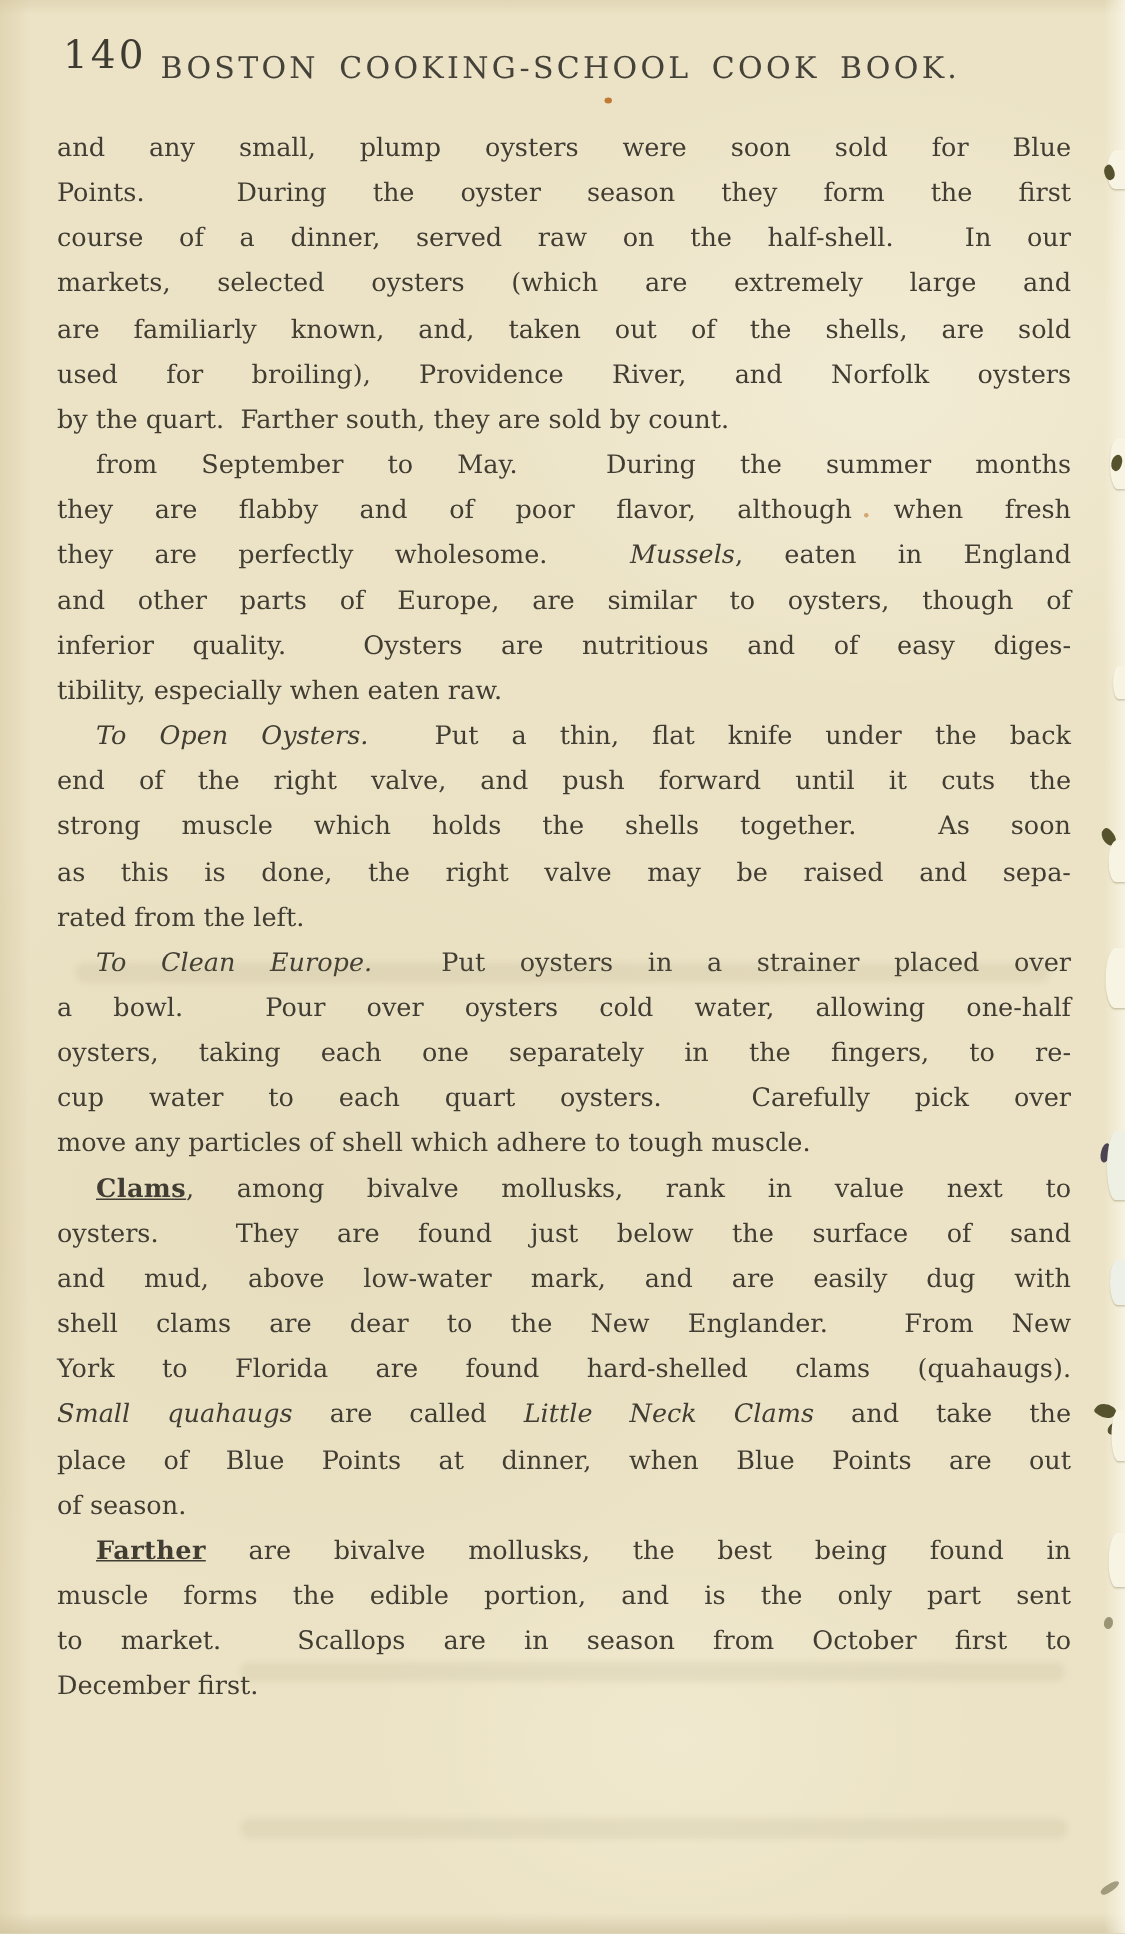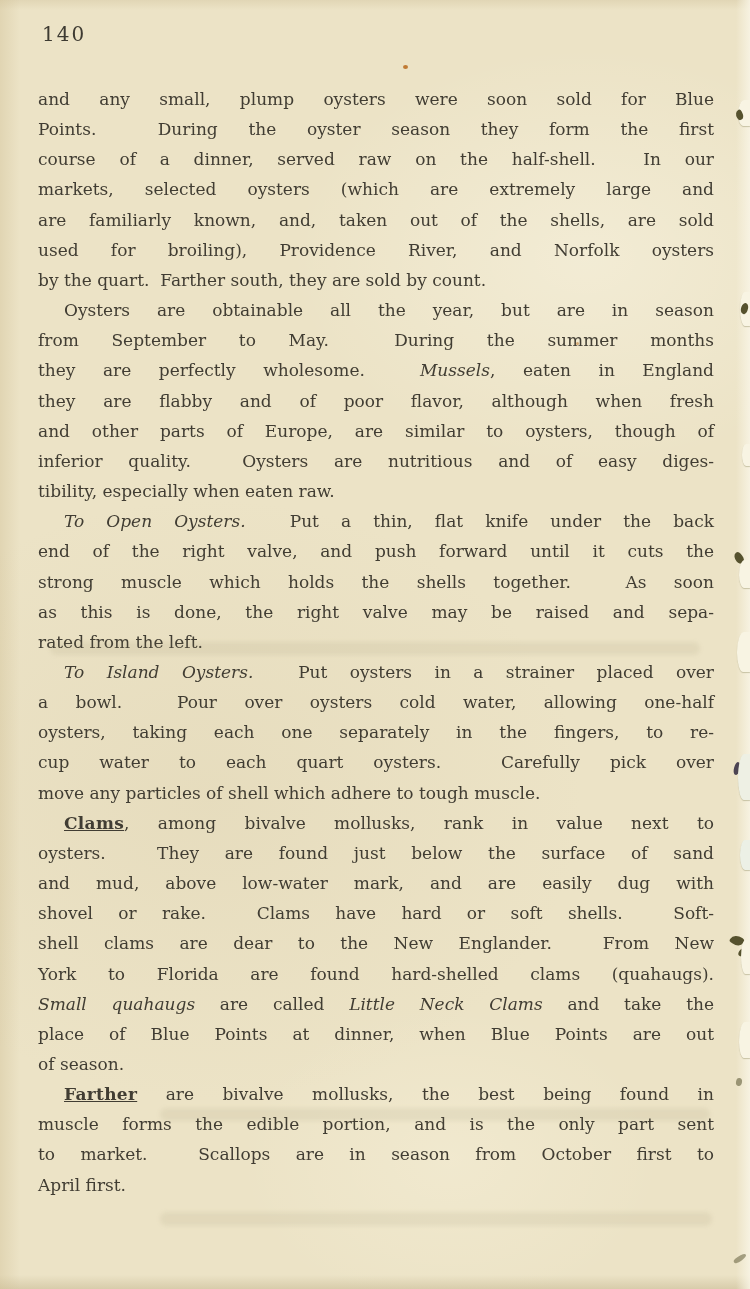--- a/index.html
+++ b/index.html
@@ -15,21 +15,21 @@
       linear-gradient(to bottom, rgba(205,190,150,0.35) 0px, rgba(205,190,150,0) 10px),
       linear-gradient(to top, rgba(185,170,130,0.40) 0px, rgba(185,170,130,0) 14px),
       radial-gradient(ellipse 420px 300px at 78% 20%, rgba(255,252,240,0.35), rgba(255,252,240,0) 70%),
       radial-gradient(ellipse 520px 420px at 28% 62%, rgba(200,185,145,0.16), rgba(200,185,145,0) 72%),
       radial-gradient(ellipse 300px 220px at 60% 90%, rgba(255,250,232,0.25), rgba(255,250,232,0) 70%);
     font-family:"DejaVu Serif","Liberation Serif",serif;
     color:#413d33;
   }
   .page-number{
     position:absolute;left:42px;top:22px;
-    font-size:20px;letter-spacing:2px;color:#3e3b32;
+    font-size:26px;letter-spacing:2px;color:#3e3b32;
   }
   .running-title{
     position:absolute;left:107px;top:33px;
     font-size:20px;letter-spacing:2.2px;word-spacing:5px;
     color:#45423a;white-space:nowrap;
   }
   .text-block{
     position:absolute;left:38px;top:84px;width:676px;
     font-size:17px;line-height:30.15px;
   }
@@ -42,70 +42,69 @@
   .edge-chip{position:absolute;background:#f8f4e3;box-shadow:0 1px 1px rgba(120,115,70,0.35);}
   .edge-mark{position:absolute;background:#56522e;}
   .speck{position:absolute;background:#c07a33;border-radius:50%;}
 </style>
 </head>
 <body>
 
 <div class="page">
 
   <div class="page-number">140</div>
+  <div class="running-title">BOSTON COOKING-SCHOOL COOK BOOK.</div>
 
   <div class="text-block" id="text-block">
       <div class="paragraph">
         <div class="line"><span>and any small, plump oysters were soon sold for Blue</span></div>
         <div class="line"><span>Points.&nbsp; During the oyster season they form the first</span></div>
         <div class="line"><span>course of a dinner, served raw on the half-shell.&nbsp; In our</span></div>
         <div class="line"><span>markets, selected oysters (which are extremely large and</span></div>
         <div class="line"><span>are familiarly known, and, taken out of the shells, are sold</span></div>
         <div class="line"><span>used for broiling), Providence River, and Norfolk oysters</span></div>
         <div class="line last"><span>by the quart.&nbsp; Farther south, they are sold by count.</span></div>
       </div>
       <div class="paragraph indent">
-        <div class="line"><span>Oysters are obtainable all the year, but are in season</span></div>
         <div class="line"><span>from September to May.&nbsp; During the summer months</span></div>
+        <div class="line"><span>they are flabby and of poor flavor, although when fresh</span></div>
         <div class="line"><span>they are perfectly wholesome.&nbsp; </span><span class="i">Mussels</span><span>, eaten in England</span></div>
-        <div class="line"><span>they are flabby and of poor flavor, although when fresh</span></div>
         <div class="line"><span>and other parts of Europe, are similar to oysters, though of</span></div>
         <div class="line"><span>inferior quality.&nbsp; Oysters are nutritious and of easy diges-</span></div>
         <div class="line last"><span>tibility, especially when eaten raw.</span></div>
       </div>
       <div class="paragraph indent">
         <div class="line"><span class="i">To Open Oysters.</span><span>&nbsp; Put a thin, flat knife under the back</span></div>
         <div class="line"><span>end of the right valve, and push forward until it cuts the</span></div>
         <div class="line"><span>strong muscle which holds the shells together.&nbsp; As soon</span></div>
         <div class="line"><span>as this is done, the right valve may be raised and sepa-</span></div>
         <div class="line last"><span>rated from the left.</span></div>
       </div>
       <div class="paragraph indent">
-        <div class="line"><span class="i">To Island Oysters.</span><span>&nbsp; Put oysters in a strainer placed over</span></div>
+        <div class="line"><span class="i">To Clean Europe.</span><span>&nbsp; Put oysters in a strainer placed over</span></div>
         <div class="line"><span>a bowl.&nbsp; Pour over oysters cold water, allowing one-half</span></div>
         <div class="line"><span>oysters, taking each one separately in the fingers, to re-</span></div>
         <div class="line"><span>cup water to each quart oysters.&nbsp; Carefully pick over</span></div>
         <div class="line last"><span>move any particles of shell which adhere to tough muscle.</span></div>
       </div>
       <div class="paragraph indent">
         <div class="line"><span class="b">Clams</span><span>, among bivalve mollusks, rank in value next to</span></div>
         <div class="line"><span>oysters.&nbsp; They are found just below the surface of sand</span></div>
         <div class="line"><span>and mud, above low-water mark, and are easily dug with</span></div>
-        <div class="line"><span>shovel or rake.&nbsp; Clams have hard or soft shells.&nbsp; Soft-</span></div>
         <div class="line"><span>shell clams are dear to the New Englander.&nbsp; From New</span></div>
         <div class="line"><span>York to Florida are found hard-shelled clams (quahaugs).</span></div>
         <div class="line"><span class="i">Small quahaugs</span><span> are called </span><span class="i">Little Neck Clams</span><span> and take the</span></div>
         <div class="line"><span>place of Blue Points at dinner, when Blue Points are out</span></div>
         <div class="line last"><span>of season.</span></div>
       </div>
       <div class="paragraph indent">
         <div class="line"><span class="b">Farther</span><span> are bivalve mollusks, the best being found in</span></div>
         <div class="line"><span>muscle forms the edible portion, and is the only part sent</span></div>
         <div class="line"><span>to market.&nbsp; Scallops are in season from October first to</span></div>
-        <div class="line last"><span>April first.</span></div>
+        <div class="line last"><span>December first.</span></div>
       </div>
     </div>
 
   <div class="ghost" style="left:50px;top:642px;width:650px;height:13px;"></div>
   <div class="ghost" style="left:160px;top:1108px;width:550px;height:13px;"></div>
   <div class="ghost" style="left:160px;top:1212px;width:552px;height:14px;"></div>
 
   <div class="speck" style="left:403px;top:65px;width:5px;height:4px;"></div>
   <div class="speck" style="left:576px;top:342px;width:3px;height:3px;opacity:.6;"></div>
 

